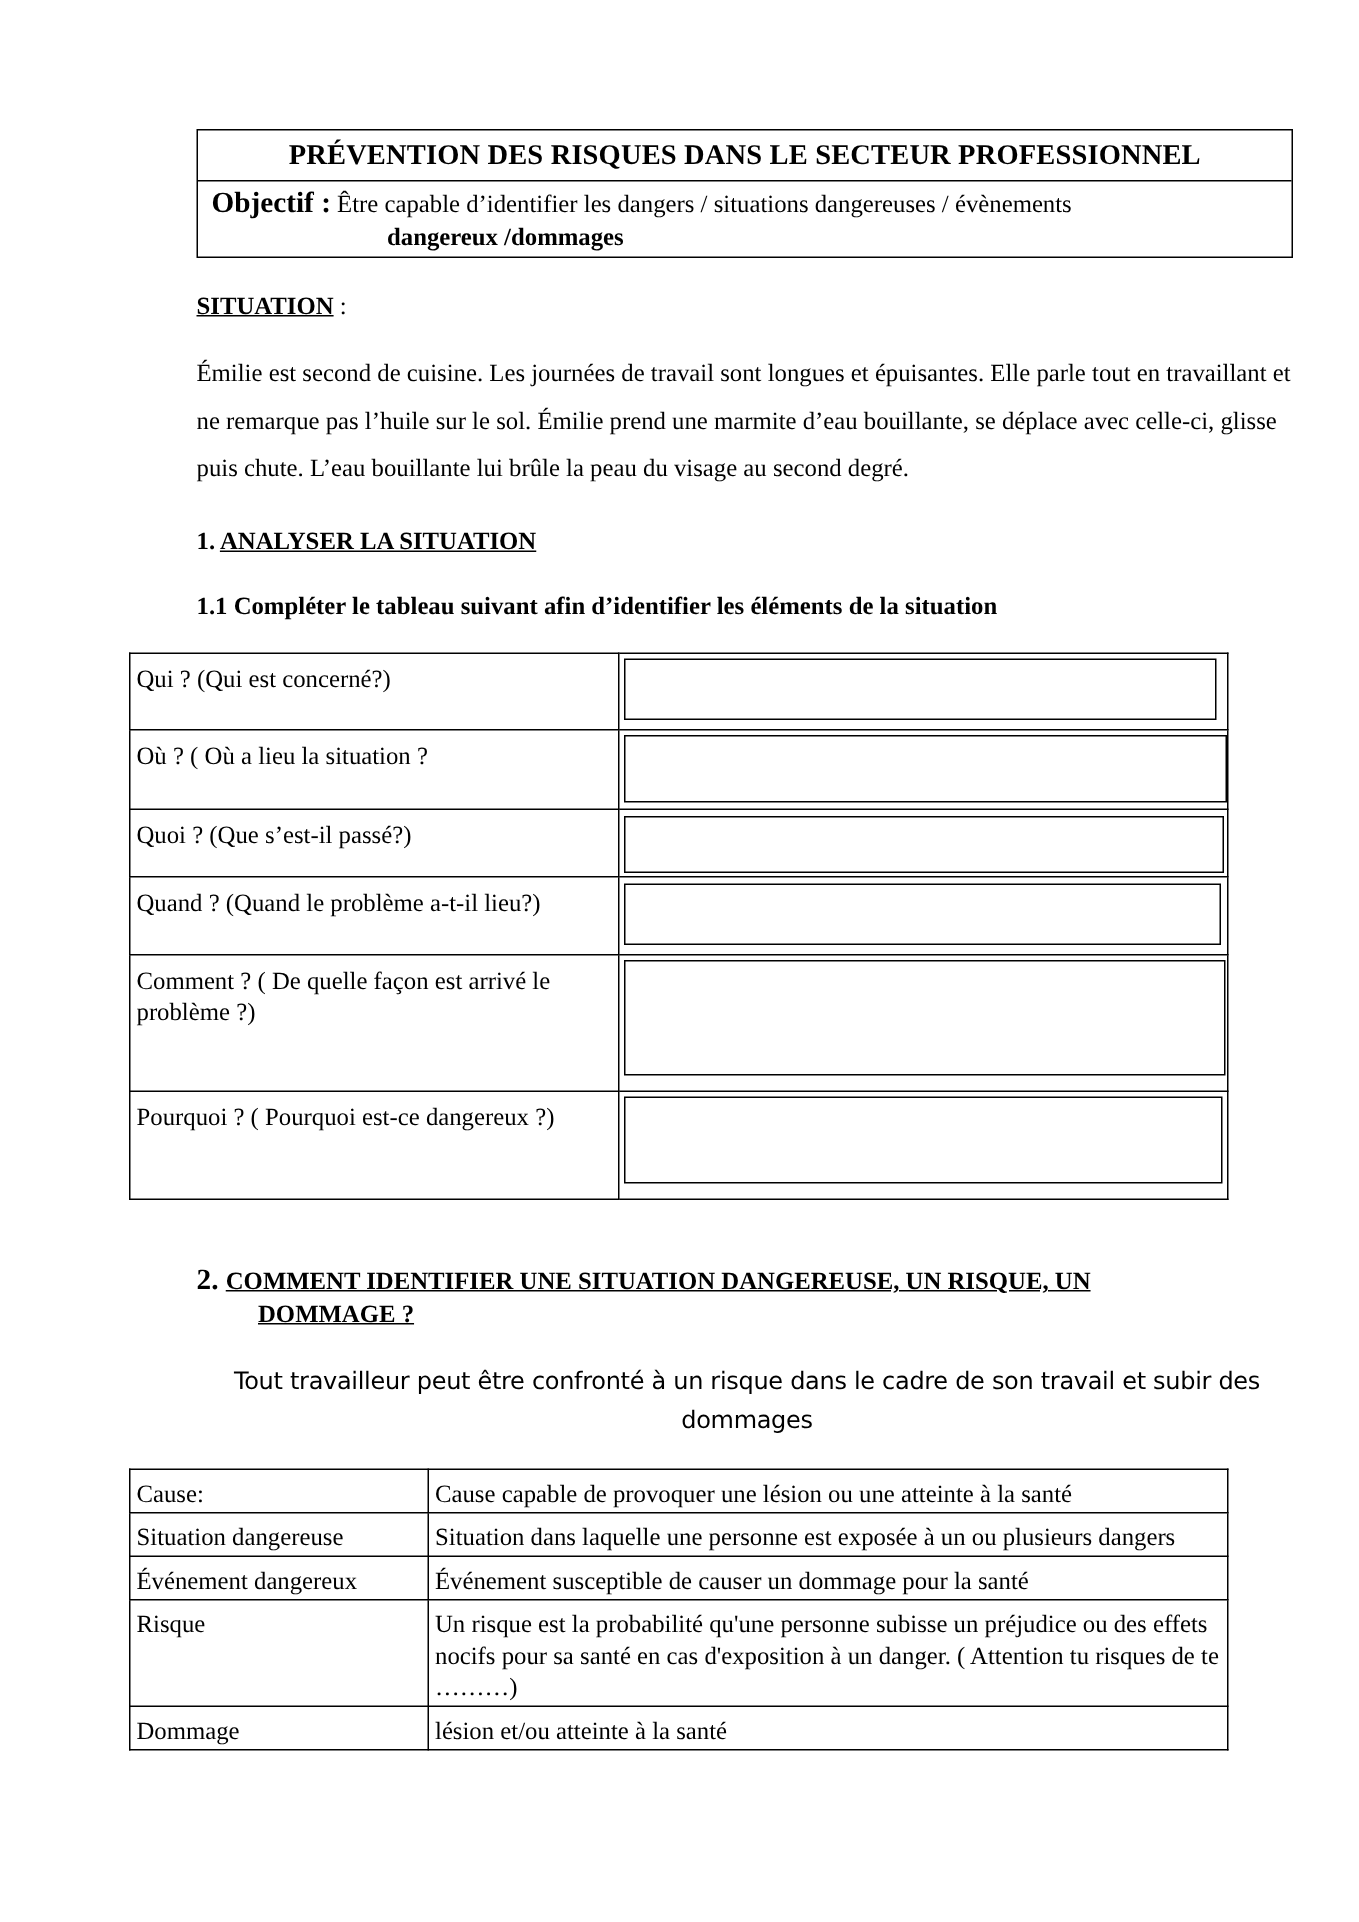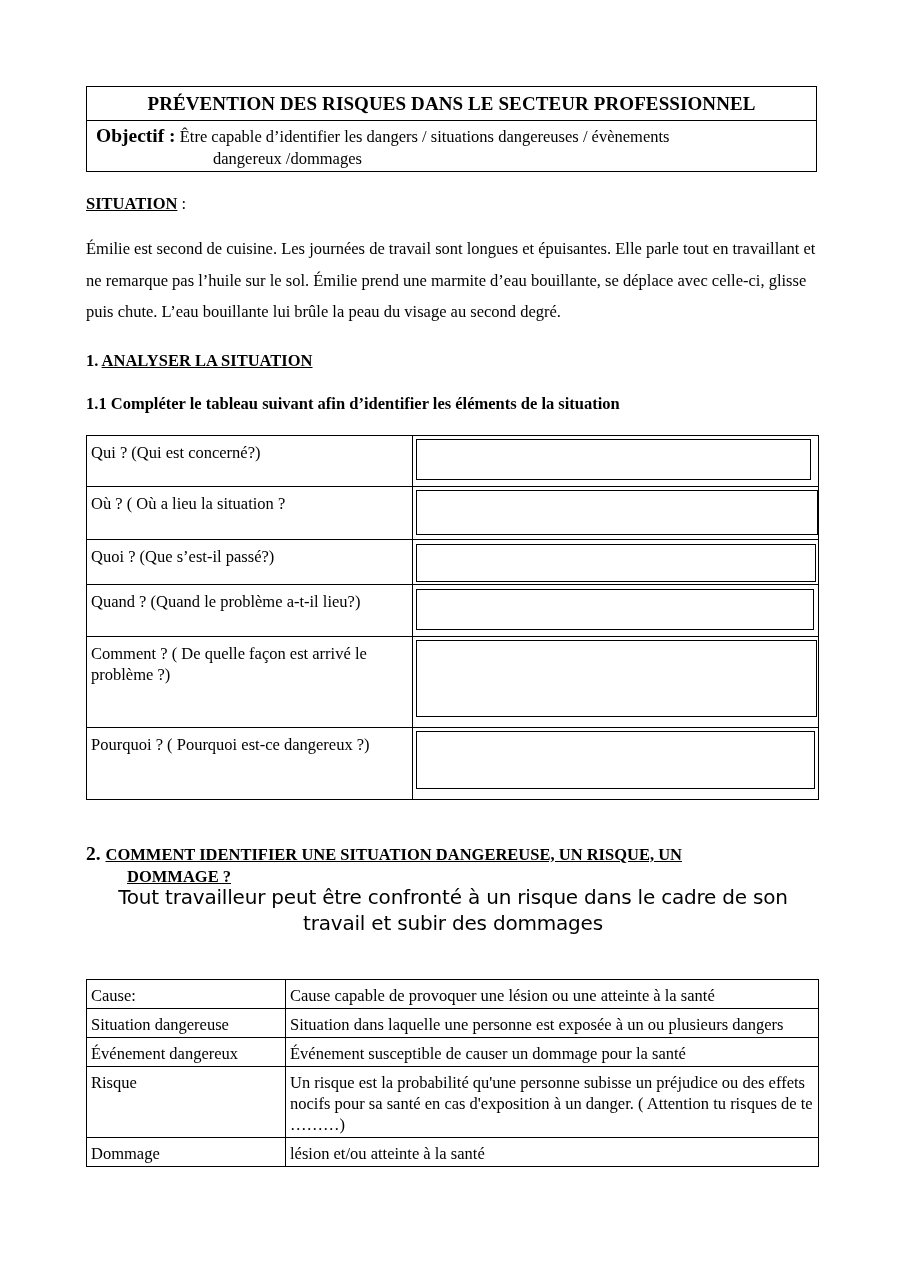--- a/index.html
+++ b/index.html
@@ -1,39 +1,39 @@
 <!DOCTYPE html>
 <html><head>
 <meta charset="utf-8">
 <style>
   html, body { margin: 0; padding: 0; background: #ffffff; }
   body { width: 906px; height: 1281px; position: relative; overflow: hidden;
          font-family: "Liberation Serif", "DejaVu Serif", serif; color: #000; }
-  .abs { position: absolute; }
+  .abs { position: absolute; margin-left: 45px; }
   .title-box { left: 86px; top: 86px; width: 731px; height: 86px; border: 1px solid #000; box-sizing: border-box; }
   .title-row { position: absolute; left: 0; top: 0; width: 100%; height: 33px; border-bottom: 1px solid #000;
                font-weight: bold; font-size: 19px; text-align: center; line-height: 33px; letter-spacing: 0.1px; }
   .obj-row { position: absolute; left: 9px; top: 38px; right: 6px; font-size: 16.5px; line-height: 22px; }
   .obj-label { font-weight: bold; font-size: 19.5px; }
-  .obj-text2 { padding-left: 117px; display: block; }
+  .obj-text2 { padding-left: 117px; display: block; font-weight: bold; }
   .situation-h { left: 86px; top: 194px; font-size: 16.5px; font-weight: bold; }
   .situation-h u { text-decoration: underline; }
   .situation-colon { font-weight: normal; }
   .para { left: 86px; top: 233px; width: 740px; font-size: 16.5px; line-height: 31.5px; }
   .h1 { left: 86px; top: 351px; font-size: 16.5px; font-weight: bold; }
   .h11 { left: 86px; top: 394px; font-size: 16.5px; font-weight: bold; }
   table.analyse { position: absolute; left: 86px; top: 435px; width: 733px; border-collapse: collapse; }
   table.analyse td { border: 1px solid #000; vertical-align: top; padding: 0; font-size: 16.5px; line-height: 21px; position: relative; }
   table.analyse td.q { width: 326px; padding: 6px 4px 0 4px; box-sizing: border-box; margin-left: 22px; }
   .ans { position: absolute; left: 3px; border: 1.5px solid #000; box-sizing: border-box; background: #fff; }
   .h2 { left: 86px; top: 843px; font-size: 16.5px; font-weight: bold; line-height: 22px; }
   .h2 .num { font-size: 19.5px; }
   .h2 .line2 { display: block; padding-left: 41px; }
-  .comic { left: 86px; top: 884px; width: 734px; text-align: center; font-family: "DejaVu Sans", sans-serif;
-           font-size: 20px; line-height: 26px; letter-spacing: -0.2px; }
+  .comic { left: 86px; top: 908px; width: 734px; text-align: center; font-family: "DejaVu Sans", sans-serif;
+           font-size: 16px; line-height: 26px; letter-spacing: -0.2px; }
   table.defs { position: absolute; left: 86px; top: 979px; width: 733px; border-collapse: collapse; }
   table.defs td { border: 1px solid #000; vertical-align: top; font-size: 16.5px; line-height: 21px; padding: 5px 4px 2px 4px; }
   table.defs td.term { width: 190px; }
 </style>
 </head>
 <body>
 
 <div class="abs title-box">
   <div class="title-row">PRÉVENTION DES RISQUES  DANS LE SECTEUR PROFESSIONNEL</div>
   <div class="obj-row">

